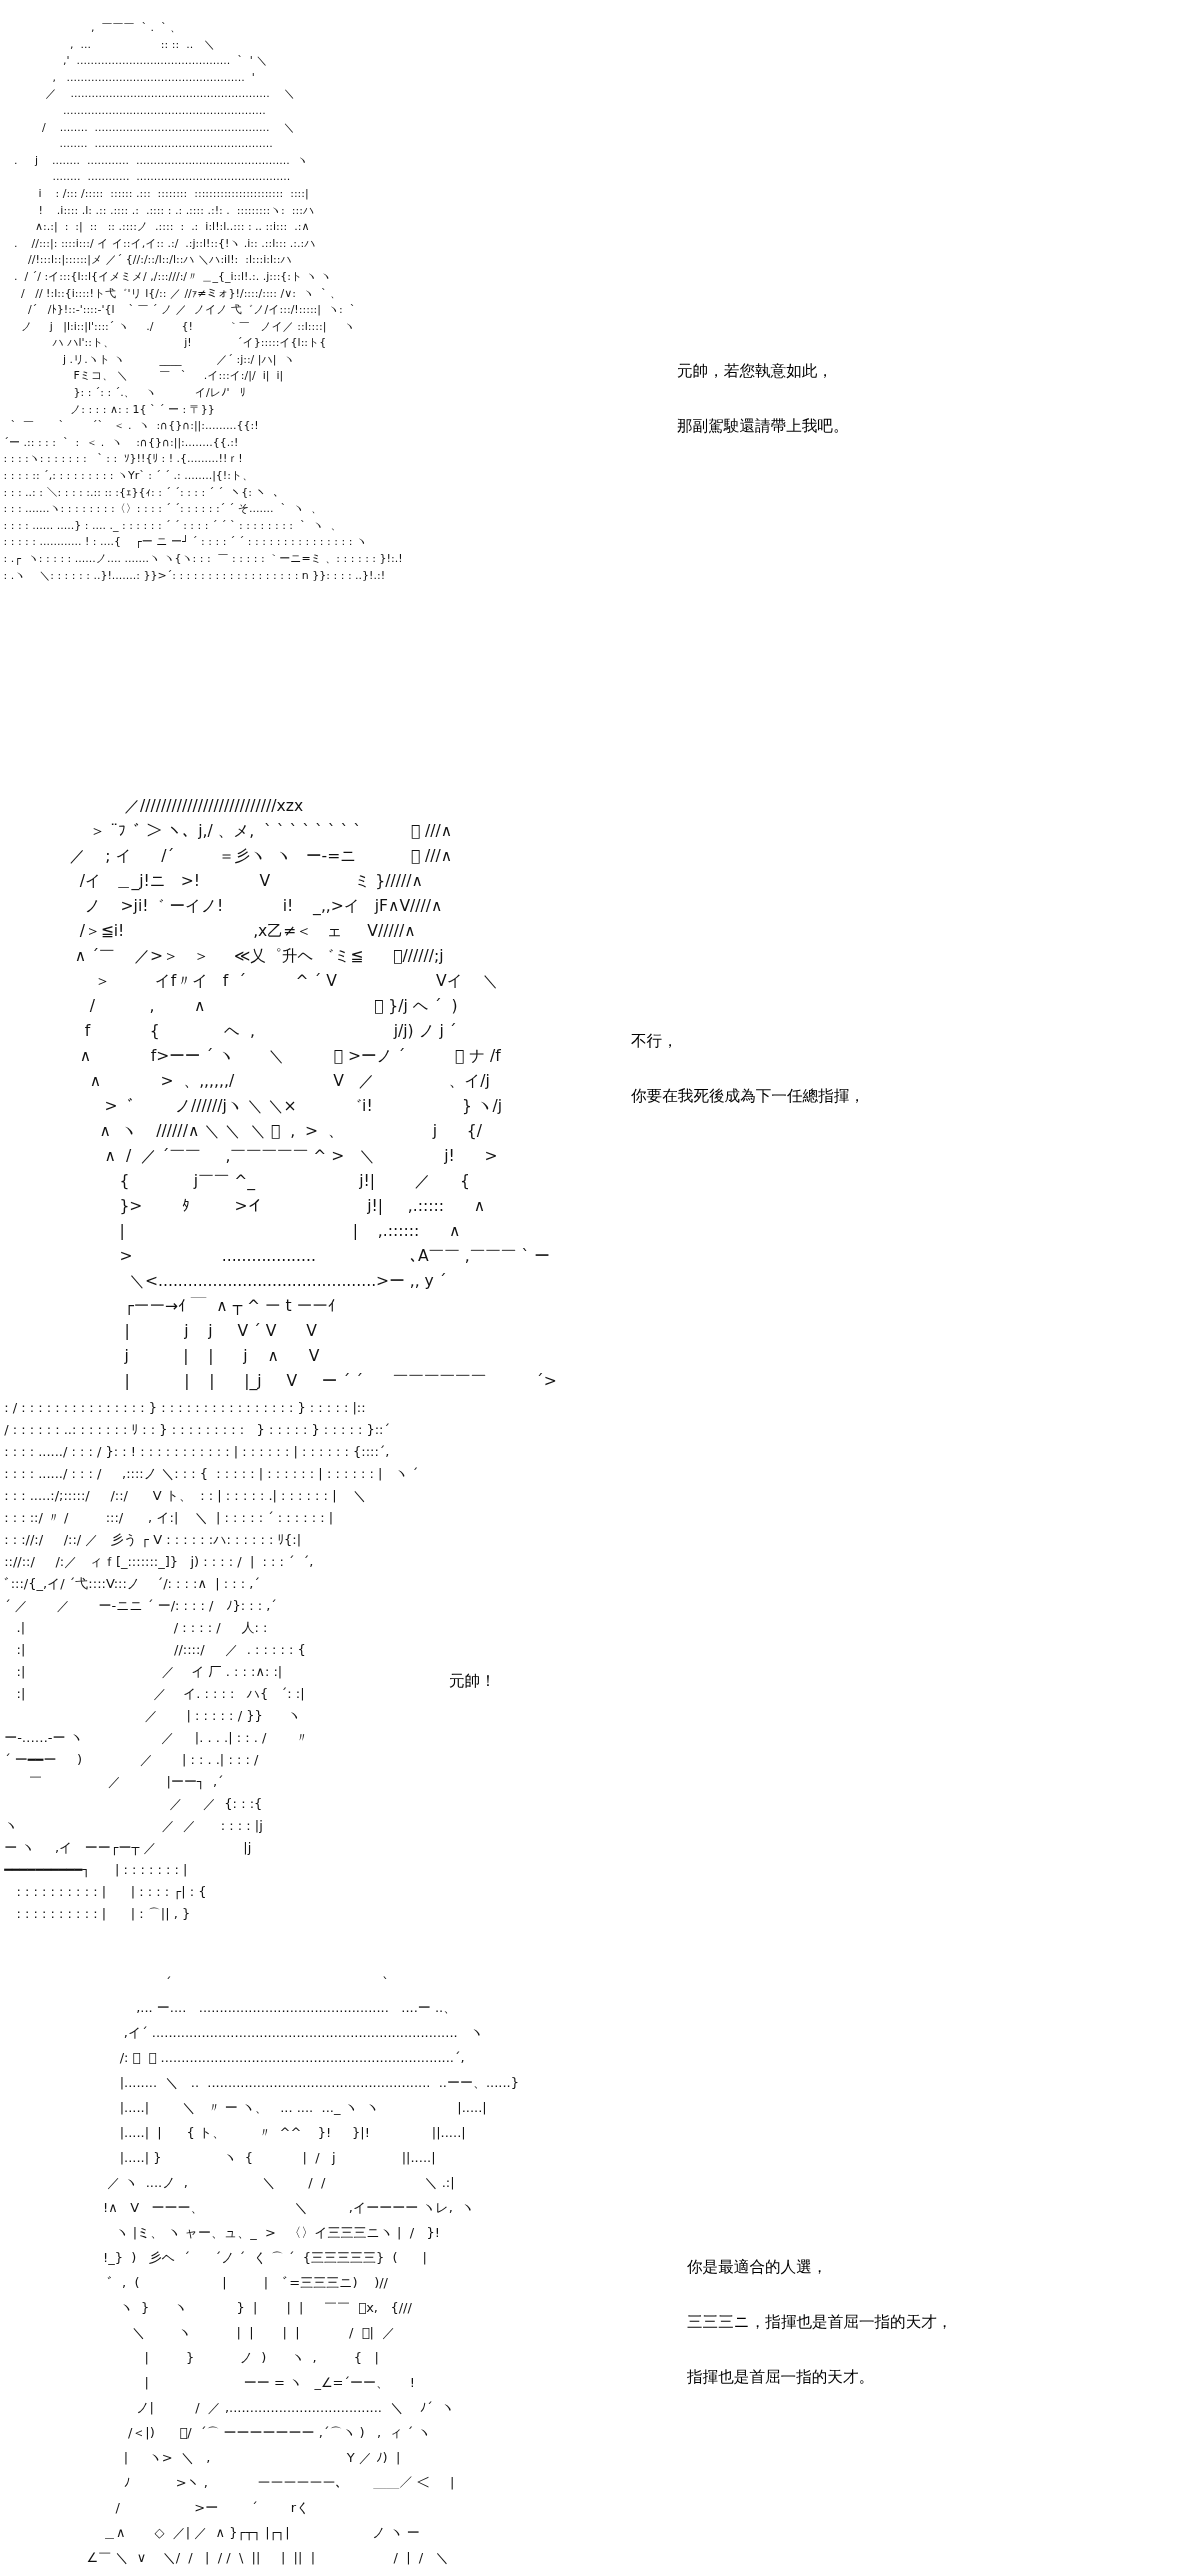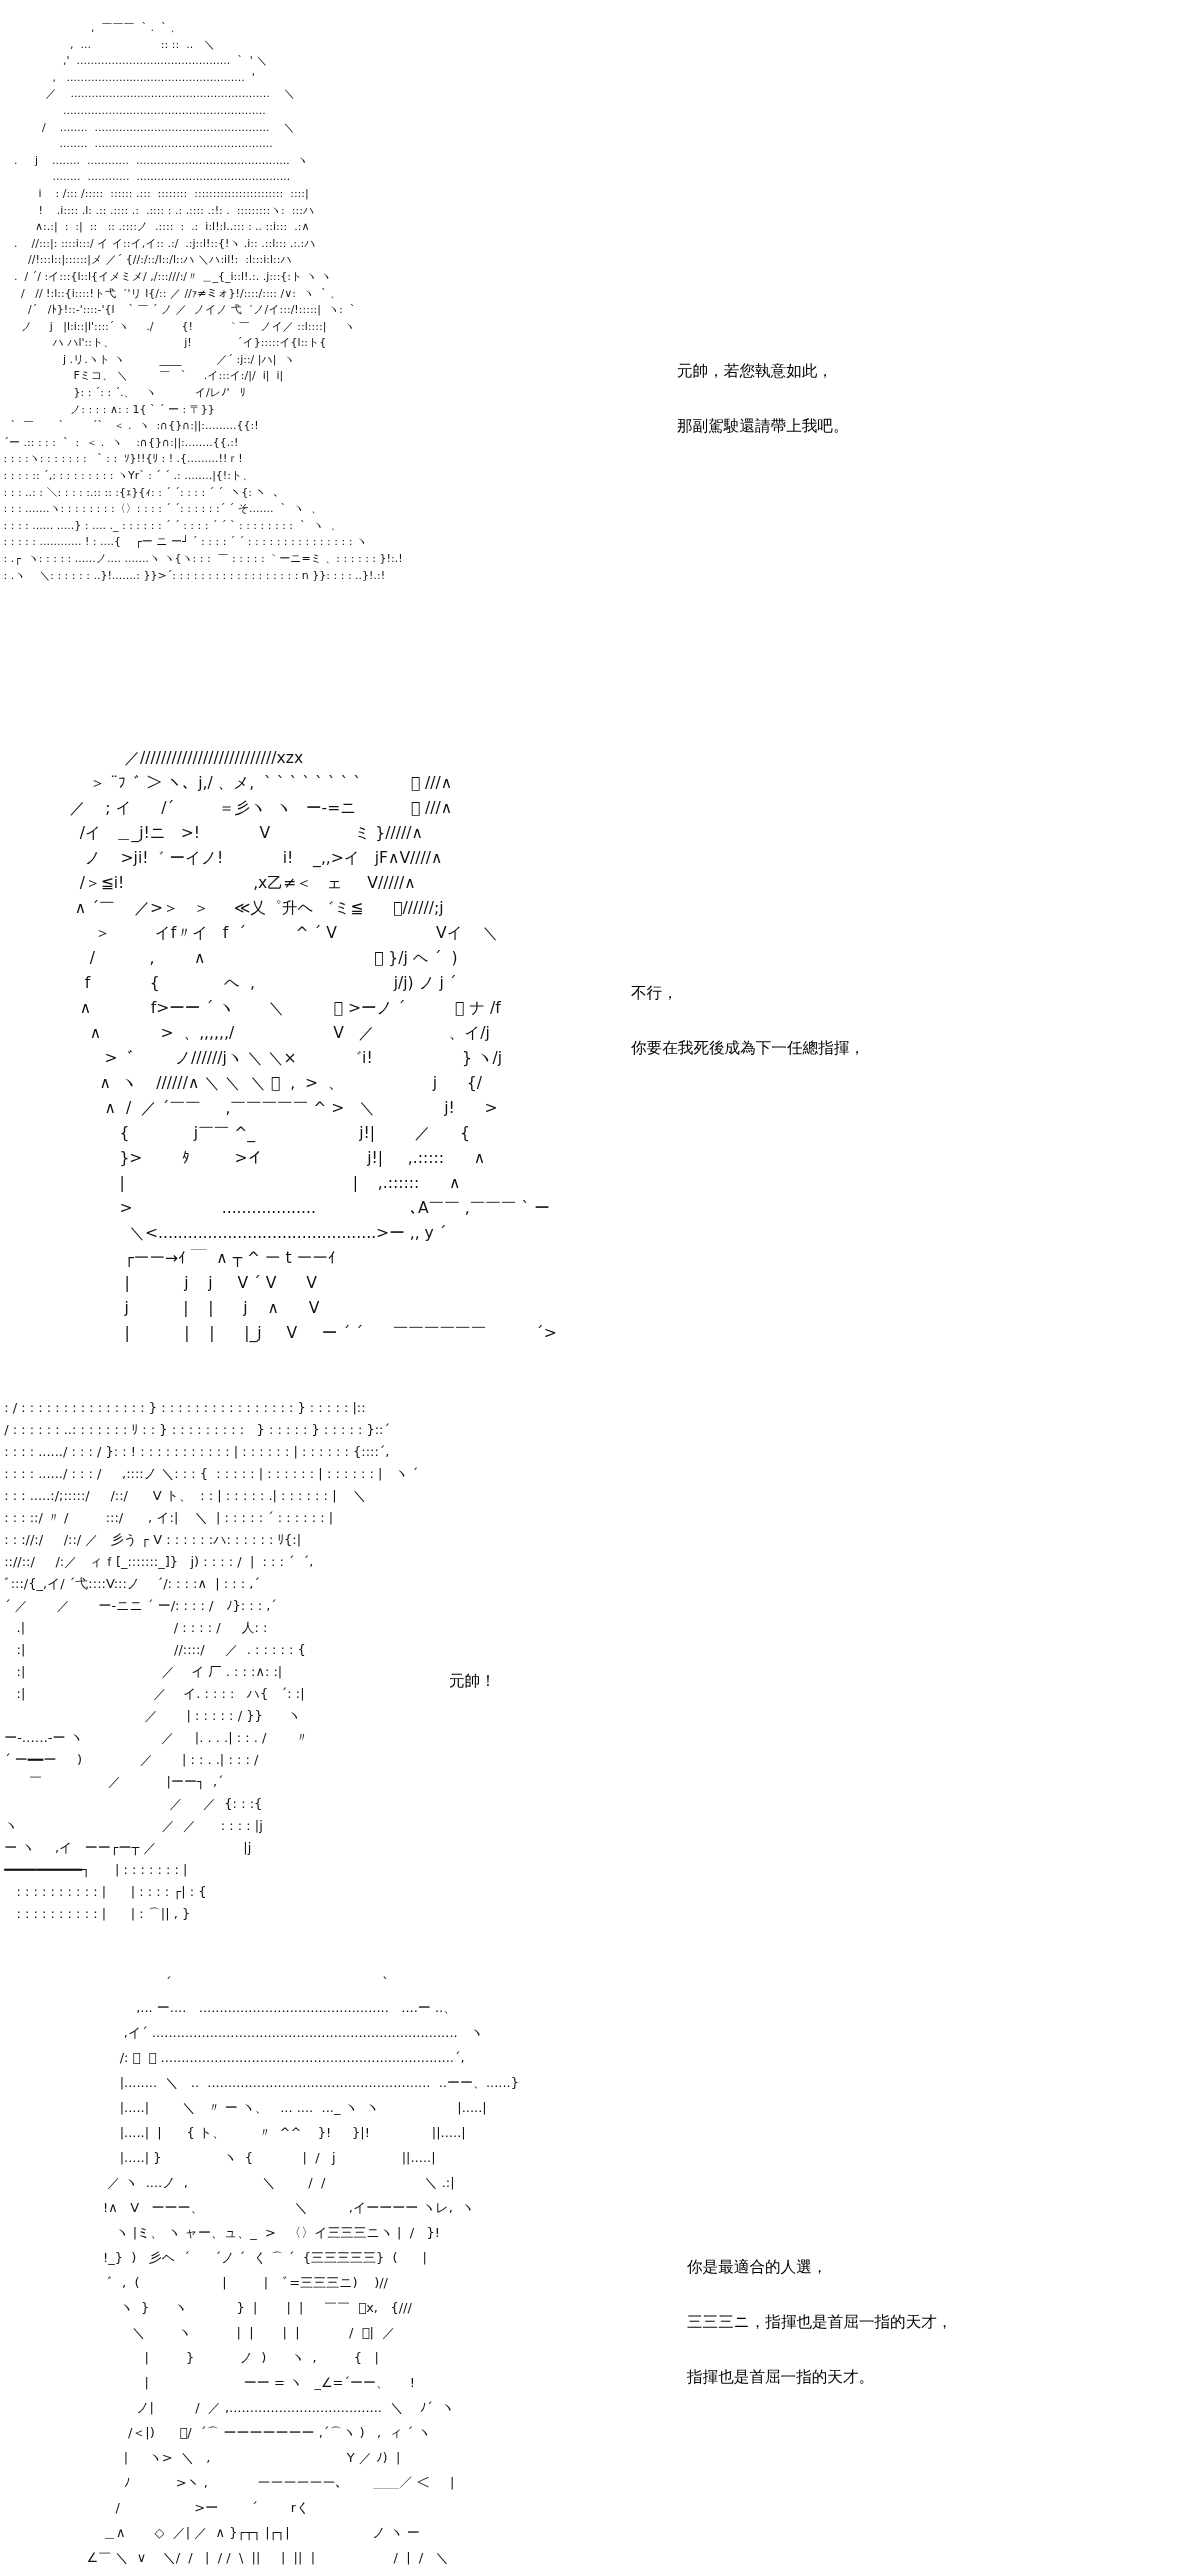--- a/index.html
+++ b/index.html
@@ -55,21 +55,21 @@
  : : : : ...... .....} : .... ._ : : : : : : ´ ´ : : : : ´ ´ ` : : : : : : : :  `  ヽ  、
  : : : : : ............ ! : ....{    ┌ー ニ ー┘ ´ : : : : ´ ´ : : : : : : : : : : : : : : : ヽ
  : .┌  ヽ: : : : : ......ノ.... .......ヽ ヽ{ヽ: : :  ￣ : : : : : ｀ーニ=ミ 、: : : : : : }!:.!
  : .ヽ    ＼: : : : : : ..}!.......: }}&gt;´: : : : : : : : : : : : : : : : : : n }}: : : : ..}!.:!</pre>
   <div class="dialogue" style="left:631px;top:362px;margin-left:46px;">
     <span class="line">元帥，若您執意如此，</span>
     <span class="line">那副駕駛還請帶上我吧。</span>
   </div>
 </section>
 
-<section class="panel" style="top:724px;width:1196px;height:644px;">
+<section class="panel" style="top:772px;width:1196px;height:644px;">
   <pre class="aa aa-large" style="left:55px;top:22px;">              ／//////////////////////////xzx
        ＞ ¨ﾌ ﾞ ＞ ヽ、j,/ 、メ,  ` ` ` ` ` ` ` `          ﾞ ///∧
    ／    ; イ      /´         ＝彡ヽ  ヽ   ー-=ニ           ﾞ ///∧
      /イ   ＿_j!ニ   &gt;!            V                 ミ }/////∧
       ノ    &gt;ji!゛ ーイノ!            i!    _,,&gt;イ   jF∧V////∧
      /＞≦i!                          ,x乙≠＜   ェ     V/////∧
     ∧ ´￣    ／&gt;＞   ＞     ≪乂゜升ヘ ゛ミ≦      ﾞ//////;j
         ＞         イf〃イ   f  ´          ^ ´ V                    Vイ    ＼
        /           ,        ∧                                  ﾞ }/j ヘ ´  )
       f            {             ヘ  ,                            j/j) ノ j ´

